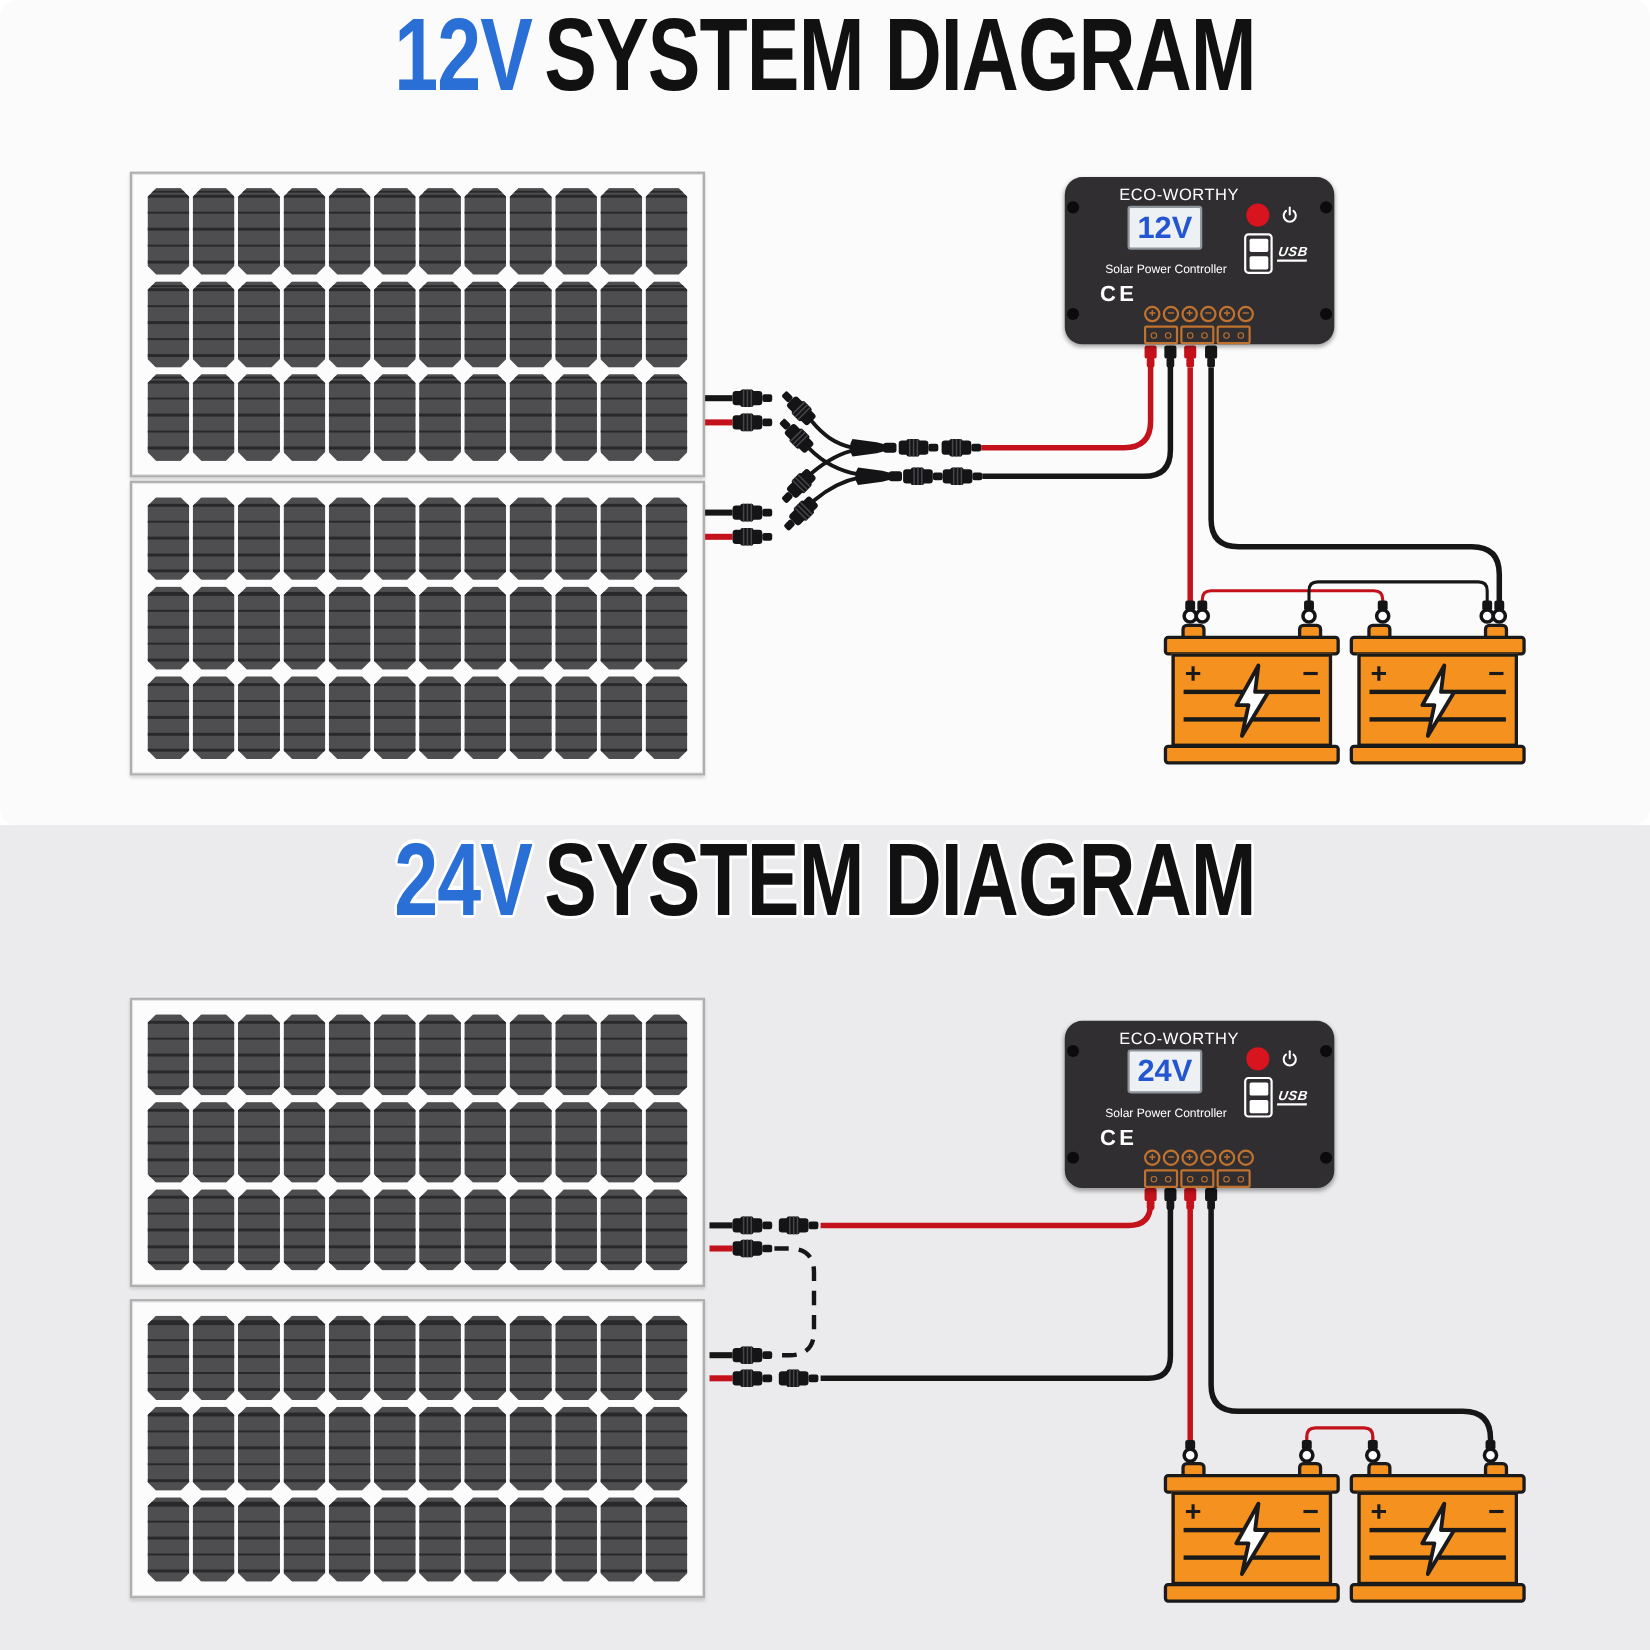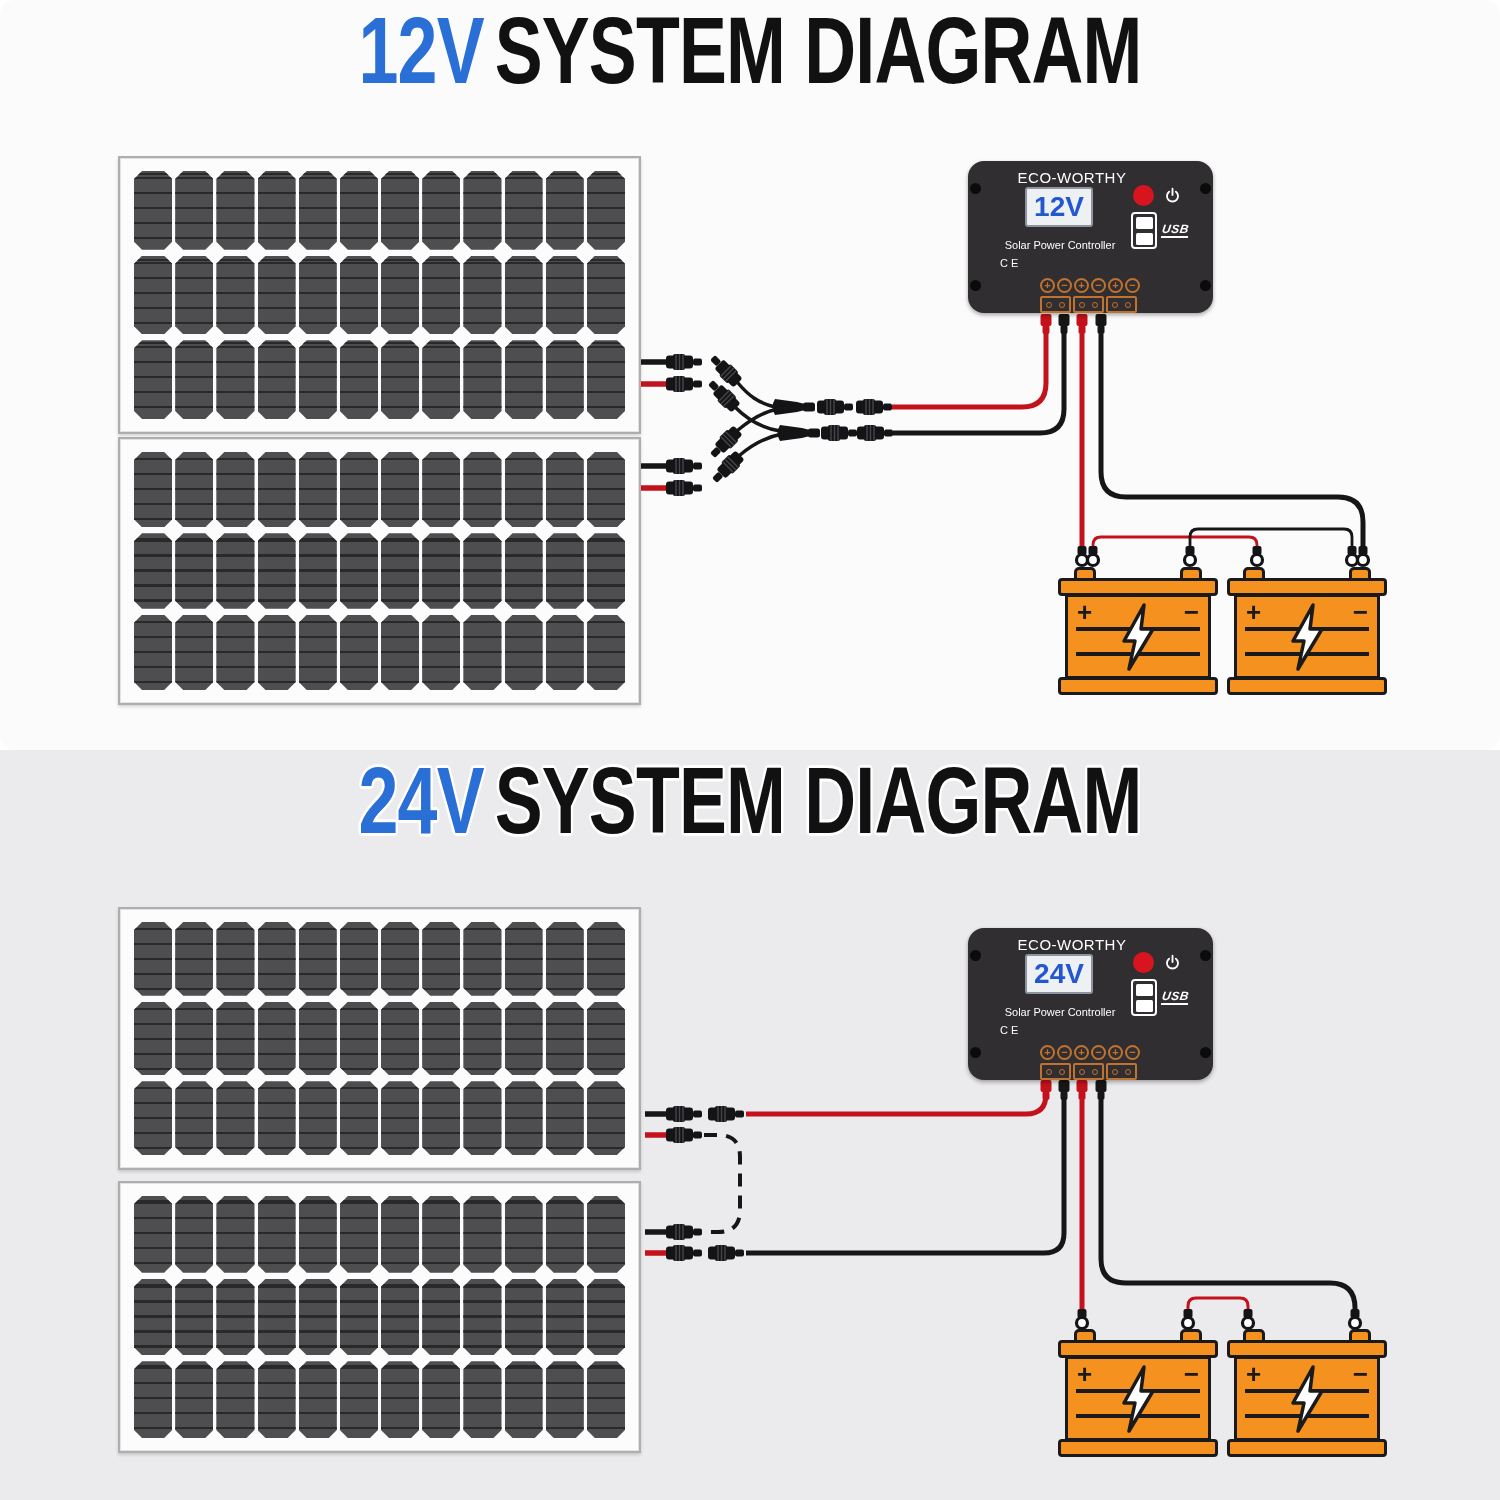--- a/index.html
+++ b/index.html
@@ -34,22 +34,22 @@
   .controller { position:absolute; width:245px; height:152px; border-radius:16px;
     background:var(--controller-body); box-shadow:0 2px 4px rgba(0,0,0,.35); }
   .controller .brand { position:absolute; top:8px; left:0; width:184px; text-align:center;
     color:#fff; font-weight:400; font-size:15px; letter-spacing:.5px;margin-left:12px; }
   .controller .lcd { position:absolute; left:57px; top:26px; width:68px; height:40px;
     background:var(--lcd-bg); border:2px solid #8d949b; border-radius:3px;
     display:flex; align-items:center; justify-content:center; }
   .controller .lcd span { font-size:28px; font-weight:800; color:var(--lcd-blue); }
   .controller .sub { position:absolute; top:78px; left:0; width:184px; text-align:center;
     color:#fff; font-weight:400; font-size:11px; }
-  .controller .ce { position:absolute; left:32px; top:96px; color:#fff; font-size:11px;
-    font-weight:400; letter-spacing:3px; }
+  .controller .ce { position:absolute; left:32px; top:96px; color:#fff; font-size:20px;
+    font-weight:700; letter-spacing:3px; }
   .controller .btn { position:absolute; left:165px; top:24px; width:21px; height:21px;
     border-radius:50%; background:var(--button-red); }
   .controller .pwr { position:absolute; left:196px; top:26px; width:17px; height:17px; }
   .controller .usb-ports { position:absolute; left:163px; top:51px; width:26px; height:37px;
     border:2px solid #fff; border-radius:4px; padding:2.5px 2.5px; display:flex;
     flex-direction:column; justify-content:space-between; }
   .controller .usb-ports i { display:block; height:12px; background:#fff; border-radius:1.5px; }
   .controller .usb-logo { position:absolute; left:194px; top:61px; color:#fff;
     font-style:italic; font-weight:900; font-size:12px; letter-spacing:.5px;
     border-bottom:2px solid #fff; transform:skewX(-8deg); }

